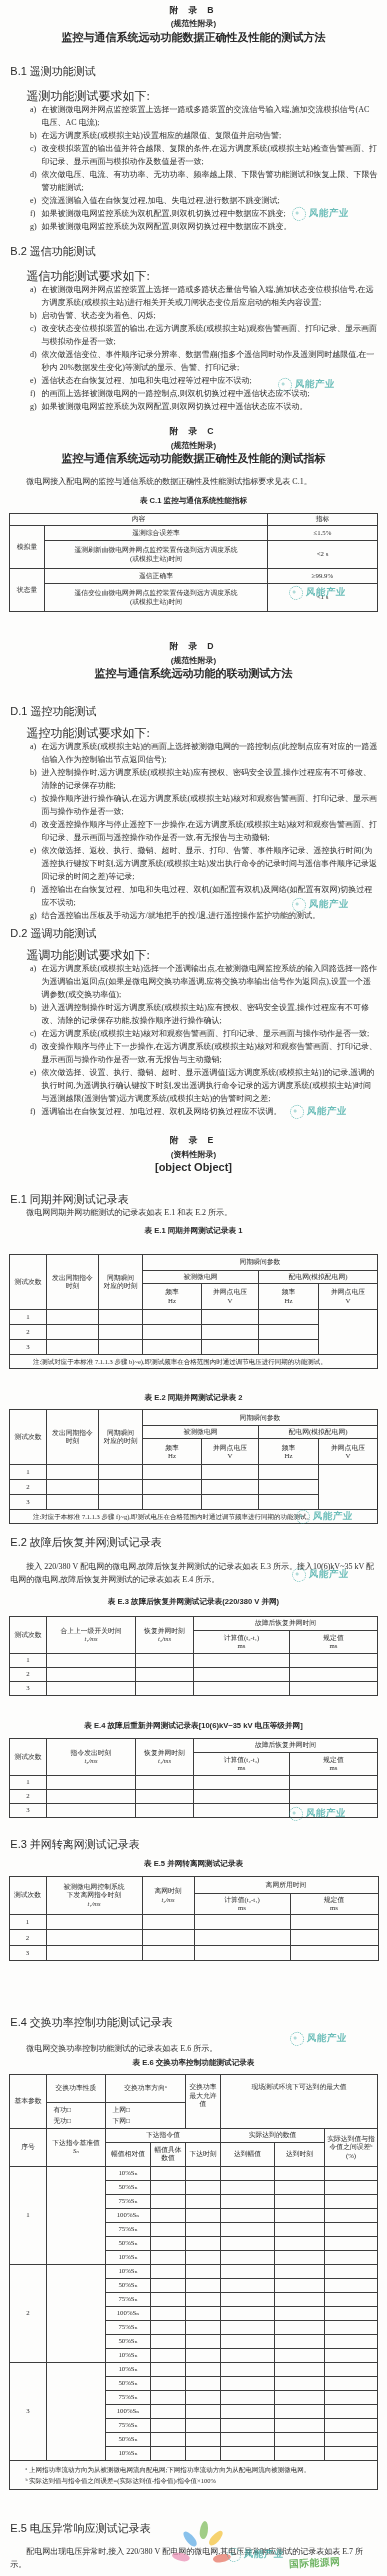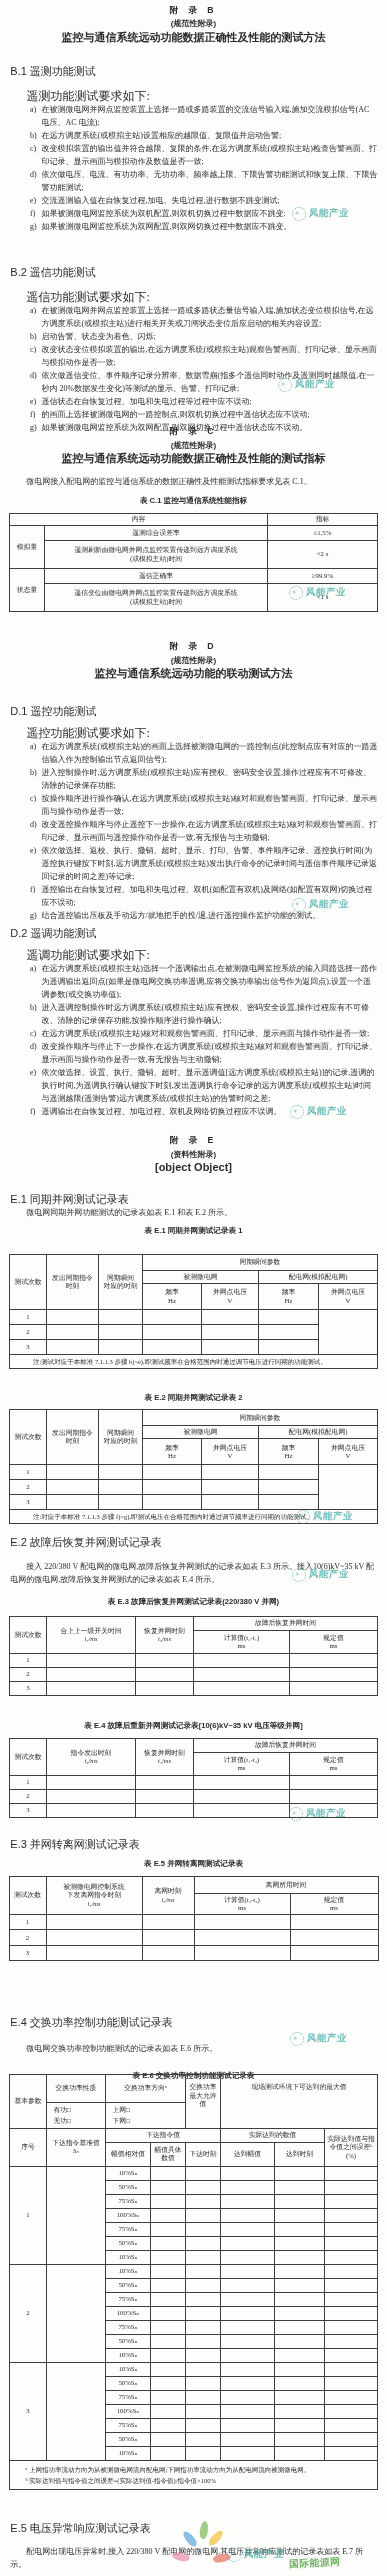--- a/index.html
+++ b/index.html
@@ -82,21 +82,21 @@
         <span class="tx">交流遥测输入值在自恢复过程,加电、失电过程,进行数据不跳变测试;</span>
       </div>
     <div class="li">
         <span class="lb">f)</span>
         <span class="tx">如果被测微电网监控系统为双机配置,则双机切换过程中数据应不跳变;</span>
       </div>
     <div class="li">
         <span class="lb">g)</span>
         <span class="tx">如果被测微电网监控系统为双网配置,则双网切换过程中数据应不跳变。</span>
       </div>
-    <div class="h2" style="margin-top:33px">B.2 遥信功能测试</div>
+    <div class="h2" style="margin-top:12px">B.2 遥信功能测试</div>
     <div class="intro" style="margin-top:11.6px">遥信功能测试要求如下:</div>
     <div class="li">
         <span class="lb">a)</span>
         <span class="tx">在被测微电网并网点监控装置上选择一路或多路状态量信号输入端,施加状态变位模拟信号,在远方调度系统(或模拟主站)进行相关开关或刀闸状态变位后应启动的相关内容设置;</span>
       </div>
     <div class="li">
         <span class="lb">b)</span>
         <span class="tx">启动告警、状态变为着色、闪烁;</span>
       </div>
     <div class="li">
@@ -569,21 +569,21 @@
             <td></td>
             <td></td>
           </tr>
     </tbody>
       </table>
   </div>
 
   <div class="abs" style="top:2016px">
     <div class="h2">E.4 交换功率控制功能测试记录表</div>
     <div class="pg" style="margin-top:13px">微电网交换功率控制功能测试的记录表如表 E.6 所示。</div>
-    <div class="cap" style="margin-top:15px">表 E.6 交换功率控制功能测试记录表</div>
+    <div class="cap" style="margin-top:2px">表 E.6 交换功率控制功能测试记录表</div>
   </div>
 
   <div class="abs" style="top:2074px">
     <table>
       <colgroup>
           <col style="width:37px">
           <col style="width:59px">
           <col style="width:45px">
           <col style="width:35px">
           <col style="width:35px">

